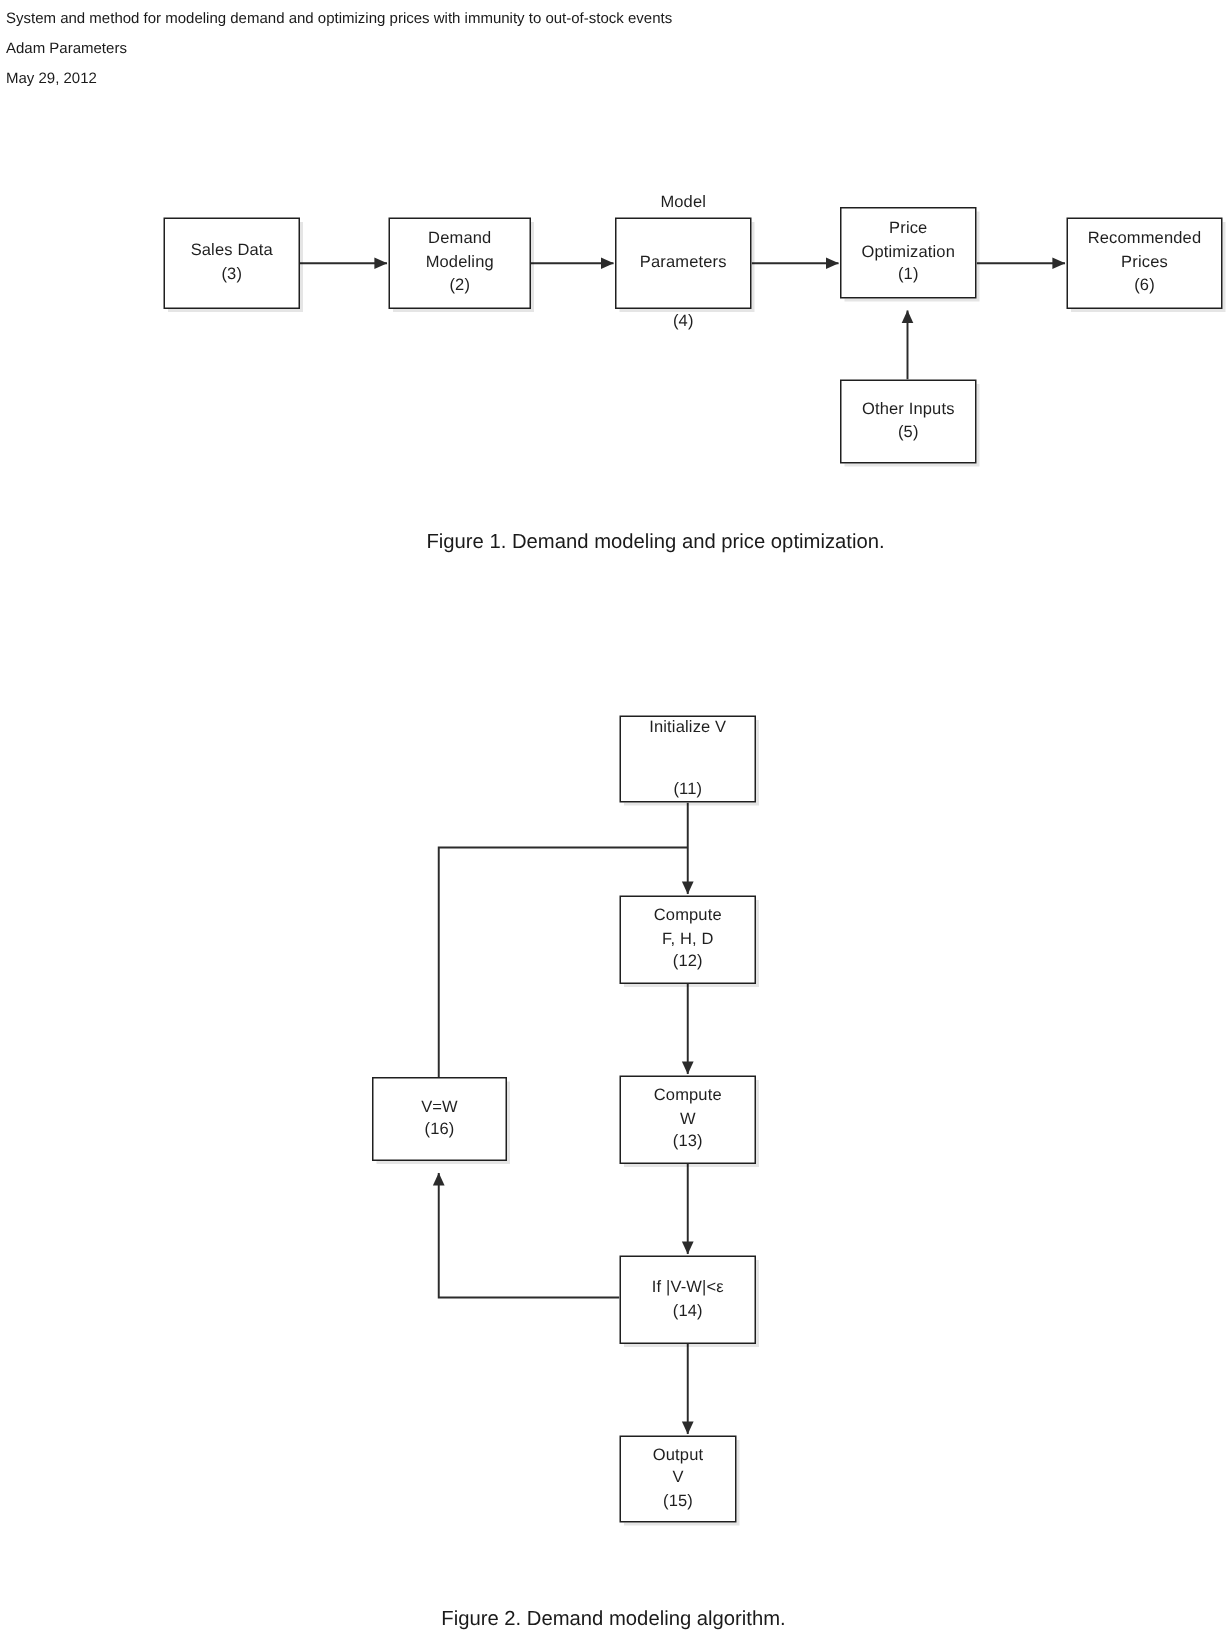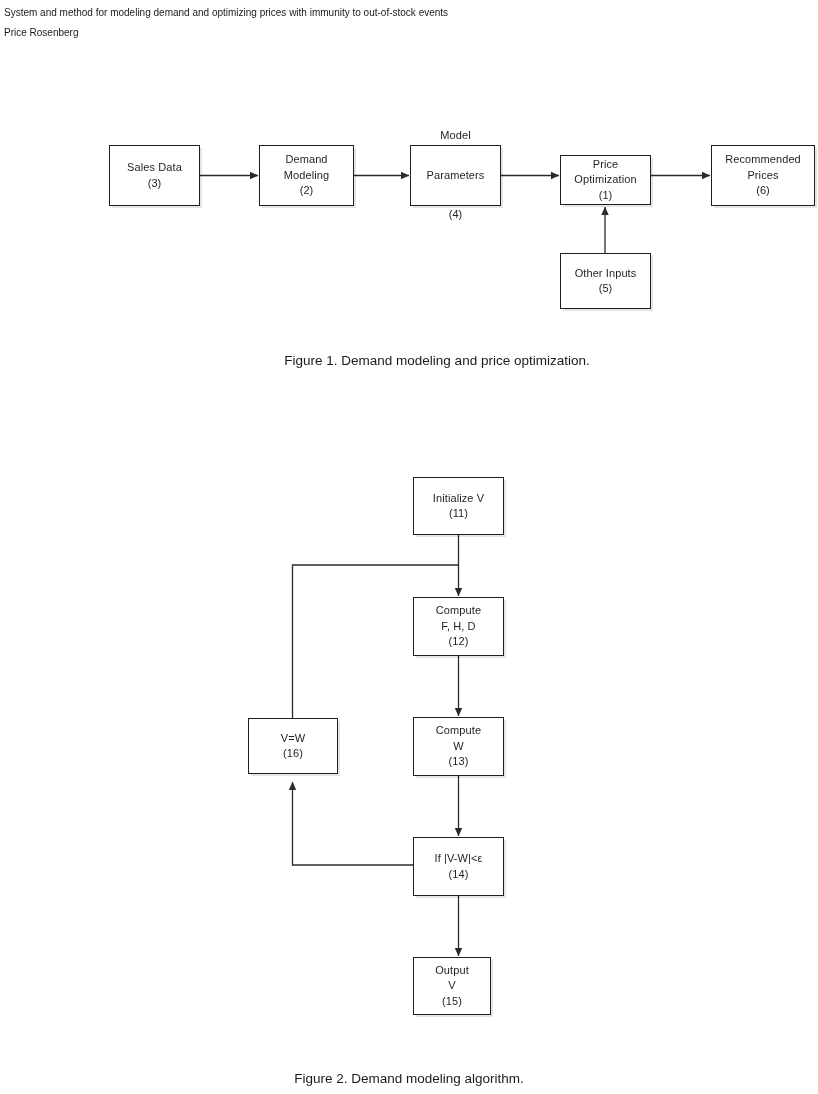--- a/index.html
+++ b/index.html
@@ -67,21 +67,22 @@
     font-size: 13.5px;
     color: #1a1a1a;
     white-space: nowrap;
   }
 </style>
 </head>
 <body>
 
 <div id="header">
   <div class="hline">System and method for modeling demand and optimizing prices with immunity to out-of-stock events</div>
-  <div class="hline">Price Rosenberg</div>
+  <div class="hline">Adam Parameters</div>
+  <div class="hline">May 29, 2012</div>
 </div>
 
 <svg class="figure-canvas" viewBox="0 0 818 1094" width="818" height="1094">
   <defs>
     <marker id="arrowR" markerWidth="9" markerHeight="9" refX="8.4" refY="4.5" orient="auto" markerUnits="userSpaceOnUse">
       <path d="M0,0.6 L8.6,4.5 L0,8.4 z" fill="#2b2b2b"></path>
     </marker>
     <marker id="arrowU" markerWidth="9" markerHeight="9" refX="8.4" refY="4.5" orient="auto" markerUnits="userSpaceOnUse">
       <path d="M0,0.6 L8.6,4.5 L0,8.4 z" fill="#2b2b2b"></path>
     </marker>
@@ -113,21 +114,21 @@
   <span class="ln">Modeling</span>
   <span class="ln">(2)</span>
 </div>
 
 <div class="node" style="left:410px; top:145px; width:91px; height:61px;gap:24px;">
   <span class="ln">Model</span>
   <span class="ln">Parameters</span>
   <span class="ln">(4)</span>
 </div>
 
-<div class="node" style="left:560px; top:155px; width:91px; height:50px;">
+<div class="node" style="left:560px; top:138px; width:91px; height:61px;">
   <span class="ln">Price</span>
   <span class="ln">Optimization</span>
   <span class="ln">(1)</span>
 </div>
 
 <div class="node" style="left:711px; top:145px; width:104px; height:61px;">
   <span class="ln">Recommended</span>
   <span class="ln">Prices</span>
   <span class="ln">(6)</span>
 </div>
@@ -149,21 +150,21 @@
     <line x1="458.5" y1="776" x2="458.5" y2="836" marker-end="url(#arrowD)"></line>
 
     <line x1="458.5" y1="896" x2="458.5" y2="956" marker-end="url(#arrowD)"></line>
 
     <path d="M 413 865 L 292.5 865 L 292.5 782" marker-end="url(#arrowU)"></path>
 
     <path d="M 292.5 718 L 292.5 565 L 458.5 565"></path>
   </g>
 </svg>
 
-<div class="node" style="left:413px; top:477px; width:91px; height:58px;">
+<div class="node" style="left:413px; top:477px; width:91px; height:58px;justify-content:space-between;">
   <span class="ln">Initialize V</span>
   <span class="ln">(11)</span>
 </div>
 
 <div class="node" style="left:413px; top:597px; width:91px; height:59px;">
   <span class="ln">Compute</span>
   <span class="ln">F, H, D</span>
   <span class="ln">(12)</span>
 </div>
 

